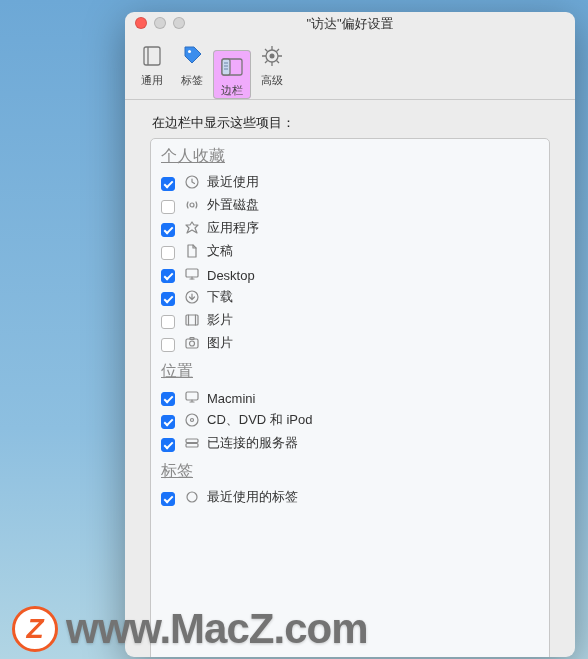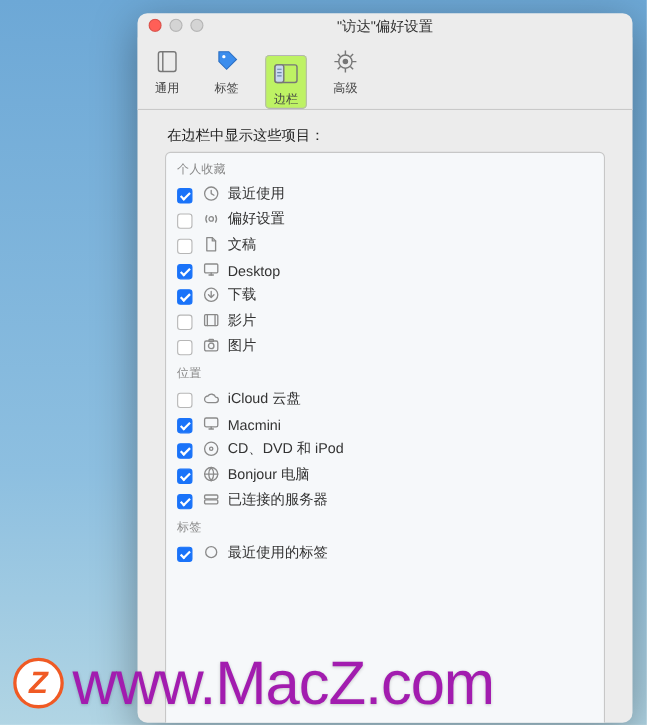--- a/index.html
+++ b/index.html
@@ -36,51 +36,52 @@
     .tl-close { background: #ff5f57; }
     .tl-min { background: #d4d4d4; }
     .tl-max { background: #d4d4d4; }
     .title { flex: 1; text-align: center; font-size: 13px; color: #333; margin-top: 2px; }
     .toolbar {
       display: flex;
       padding: 4px 8px 0 8px;
       border-bottom: 1px solid #c9c9c9;
       background: #ececec;
       height: 66px;
-      gap: 16px;
+      gap: 2px;
     }
     .toolbar-item {
       display: flex;
       flex-direction: column;
       align-items: center;
       width: 38px;
       padding: 4px 2px 2px 2px;
       border-radius: 4px;
       cursor: pointer;
     }
-    .toolbar-item.selected { background: #bef264; box-shadow: inset 0 0 0 1px #b5b5b5; margin-top: 12px; }
+    .toolbar-item.selected { background: #f0abfc; box-shadow: inset 0 0 0 1px #b5b5b5; margin-top: 12px; }
     .toolbar-icon { width: 28px; height: 28px; display: flex; align-items: center; justify-content: center; }
     .toolbar-label { font-size: 11px; color: #444; margin-top: 3px; }
     .content {
       flex: 1;
       padding: 14px 25px;
       overflow: hidden;
     }
     .heading { font-size: 13px; color: #222; margin-bottom: 6px; margin-left: 2px; }
     .listbox {
       border: 1px solid #c7c7c7;
       border-radius: 5px;
       background: #f6f8fa;
       height: 548px;
       overflow: hidden;
     }
     .section-header {
-      font-size: 11px;
+      font-size: 16px;
       color: #8a8a8a;
       padding: 7px 10px 3px 10px;
+      text-decoration: underline;
     }
     .row {
       display: flex;
       align-items: flex-end;
       padding: 2px 10px;
       height: 23px;
     }
     .row.highlighted {
       outline: 3px solid #e3332a;
       outline-offset: -3px;
@@ -135,21 +136,21 @@
       gap: 8px;
       pointer-events: none;
     }
     .z-badge {
       width: 46px; height: 46px; border-radius: 50%;
       background: #fff; border: 3px solid #f05a24;
       display: flex; align-items: center; justify-content: center;
       margin-left: 12px;
       color: #f05a24; font-style: italic; font-weight: 800; font-size: 28px;
     }
-    .wm-text { color: #a21caf; font-size: 56px; font-weight: 400; letter-spacing: -1px; text-shadow: 0 1px 3px rgba(0,0,0,0.2); }
+    .wm-text { color: #737373; font-size: 42px; font-weight: 700; letter-spacing: -1px; text-shadow: 0 1px 3px rgba(0,0,0,0.2); }
     svg { display: block; }
   </style>
 </head>
 <body>
 
 <div class="window">
   <div class="titlebar">
     <div class="traffic-lights">
       <div class="traffic-light tl-close"></div>
       <div class="traffic-light tl-min"></div>
@@ -226,21 +227,30 @@
         </div>
         <div class="row">
       <span class="cb "></span>
       <span class="item-icon">
             <svg width="16" height="16" viewBox="0 0 16 16">
               <circle cx="8" cy="8" r="2" stroke="#8a8a8a" stroke-width="1.2" fill="none" stroke-linecap="round" stroke-linejoin="round"></circle>
               <path d="M4 11 A6 6 0 0 1 4 5" stroke="#8a8a8a" stroke-width="1.2" fill="none" stroke-linecap="round" stroke-linejoin="round"></path>
               <path d="M12 5 A6 6 0 0 1 12 11" stroke="#8a8a8a" stroke-width="1.2" fill="none" stroke-linecap="round" stroke-linejoin="round"></path>
             </svg>
           </span>
-      <span class="item-label">偏好设置</span>
+      <span class="item-label">外置磁盘</span>
+        </div>
+        <div class="row">
+      <span class="cb checked"></span>
+      <span class="item-icon">
+            <svg width="16" height="16" viewBox="0 0 16 16">
+              <path d="M8 2 L10 5 L14 5 L11 8 L13 13 L8 10 L3 13 L5 8 L2 5 L6 5 Z" stroke="#8a8a8a" stroke-width="1.2" fill="none" stroke-linecap="round" stroke-linejoin="round"></path>
+            </svg>
+          </span>
+      <span class="item-label">应用程序</span>
         </div>
         <div class="row">
       <span class="cb "></span>
       <span class="item-icon">
             <svg width="16" height="16" viewBox="0 0 16 16">
               <path d="M4 2 H9 L12 5 V14 H4 Z" stroke="#8a8a8a" stroke-width="1.2" fill="none" stroke-linecap="round" stroke-linejoin="round"></path>
               <path d="M9 2 V5 H12" stroke="#8a8a8a" stroke-width="1.2" fill="none" stroke-linecap="round" stroke-linejoin="round"></path>
             </svg>
           </span>
       <span class="item-label">文稿</span>
@@ -283,57 +293,38 @@
             <svg width="16" height="16" viewBox="0 0 16 16">
               <rect x="2" y="4" width="12" height="9" rx="1.5" stroke="#8a8a8a" stroke-width="1.2" fill="none" stroke-linecap="round" stroke-linejoin="round"></rect>
               <circle cx="8" cy="8.5" r="2.5" stroke="#8a8a8a" stroke-width="1.2" fill="none" stroke-linecap="round" stroke-linejoin="round"></circle>
               <rect x="6" y="2.5" width="4" height="2" rx="0.5" stroke="#8a8a8a" stroke-width="1.2" fill="none" stroke-linecap="round" stroke-linejoin="round"></rect>
             </svg>
           </span>
       <span class="item-label">图片</span>
         </div>
         <div class="section-header">位置</div>
         <div class="row">
-      <span class="cb "></span>
-      <span class="item-icon">
-            <svg width="16" height="16" viewBox="0 0 16 16">
-              <path d="M5 12 A3 3 0 0 1 5 6 A4 4 0 0 1 12 7 A2.5 2.5 0 0 1 12 12 Z" stroke="#8a8a8a" stroke-width="1.2" fill="none" stroke-linecap="round" stroke-linejoin="round"></path>
-            </svg>
-          </span>
-      <span class="item-label">iCloud 云盘</span>
-        </div>
-        <div class="row">
       <span class="cb checked"></span>
       <span class="item-icon">
             <svg width="16" height="16" viewBox="0 0 16 16">
               <rect x="2" y="3" width="12" height="8" rx="1.5" stroke="#8a8a8a" stroke-width="1.2" fill="none" stroke-linecap="round" stroke-linejoin="round"></rect>
               <path d="M6 13 H10 M8 11 V13" stroke="#8a8a8a" stroke-width="1.2" fill="none" stroke-linecap="round" stroke-linejoin="round"></path>
             </svg>
           </span>
       <span class="item-label">Macmini</span>
         </div>
         <div class="row">
       <span class="cb checked"></span>
       <span class="item-icon">
             <svg width="16" height="16" viewBox="0 0 16 16">
               <circle cx="8" cy="8" r="6" stroke="#8a8a8a" stroke-width="1.2" fill="none" stroke-linecap="round" stroke-linejoin="round"></circle>
               <circle cx="8" cy="8" r="1.5" stroke="#8a8a8a" stroke-width="1.2" fill="none" stroke-linecap="round" stroke-linejoin="round"></circle>
             </svg>
           </span>
       <span class="item-label">CD、DVD 和 iPod</span>
-        </div>
-        <div class="row">
-      <span class="cb checked"></span>
-      <span class="item-icon">
-            <svg width="16" height="16" viewBox="0 0 16 16">
-              <circle cx="8" cy="8" r="6" stroke="#8a8a8a" stroke-width="1.2" fill="none" stroke-linecap="round" stroke-linejoin="round"></circle>
-              <path d="M2 8 H14 M8 2 C5 5 5 11 8 14 M8 2 C11 5 11 11 8 14" stroke="#8a8a8a" stroke-width="1.2" fill="none" stroke-linecap="round" stroke-linejoin="round"></path>
-            </svg>
-          </span>
-      <span class="item-label">Bonjour 电脑</span>
         </div>
         <div class="row">
       <span class="cb checked"></span>
       <span class="item-icon">
             <svg width="16" height="16" viewBox="0 0 16 16">
               <rect x="2" y="4" width="12" height="3.5" rx="1" stroke="#8a8a8a" stroke-width="1.2" fill="none" stroke-linecap="round" stroke-linejoin="round"></rect>
               <rect x="2" y="8.5" width="12" height="3.5" rx="1" stroke="#8a8a8a" stroke-width="1.2" fill="none" stroke-linecap="round" stroke-linejoin="round"></rect>
             </svg>
           </span>
       <span class="item-label">已连接的服务器</span>

